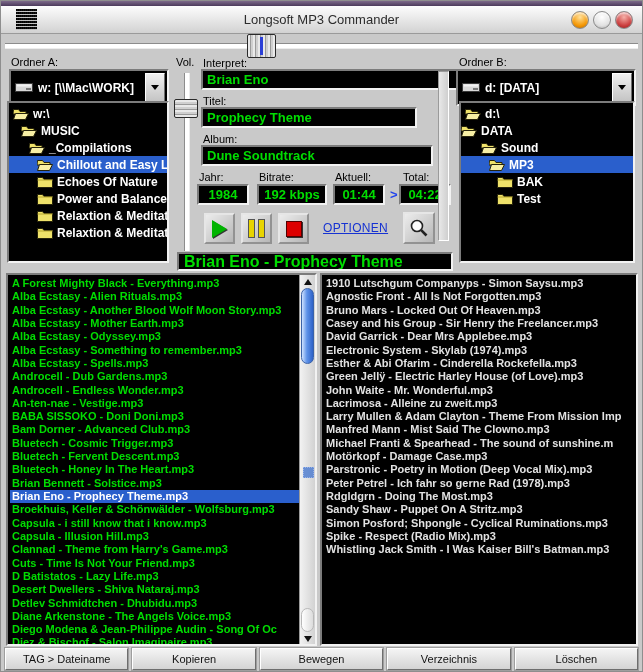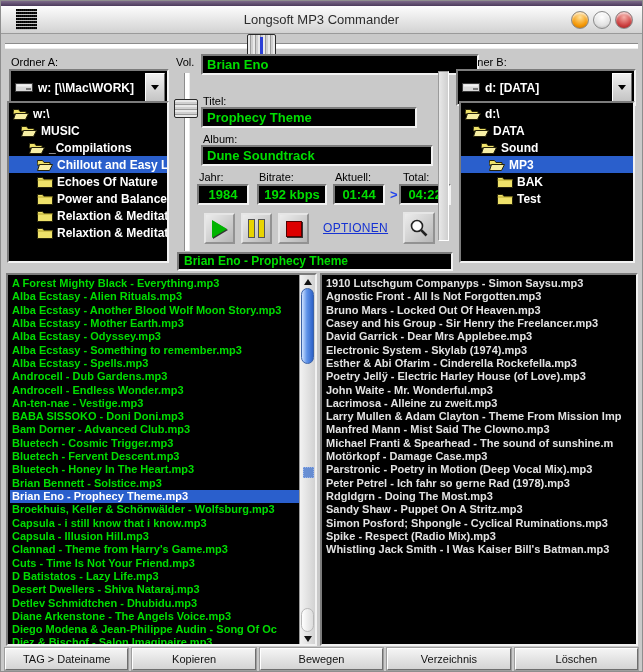--- a/index.html
+++ b/index.html
@@ -42,21 +42,21 @@
   
   .field{position:absolute;height:21px;color:var(--list-text-green,#00dd00);font-size:13px;font-weight:bold;line-height:17px;padding-left:4px;white-space:nowrap;overflow:hidden;}
   .sep{position:absolute;color:#2244ee;font-size:13px;font-weight:bold;}
   
   .tbtn{position:absolute;width:31px;height:31px;background:linear-gradient(135deg,#ececec,#b6b6b6);border:2px outset #e6e6e6;box-sizing:border-box;display:flex;align-items:center;justify-content:center;}
   .i-play{width:0;height:0;border-left:15px solid var(--play-green,#00b400);border-top:9px solid transparent;border-bottom:9px solid transparent;filter:drop-shadow(1px 1px 0 #333);}
   .i-pause{display:flex;gap:3px;}
   .i-pause span{display:block;width:5px;height:17px;background:var(--pause-yellow,#e8d400);border:1px solid #555;}
   .i-stop{width:14px;height:14px;background:var(--stop-red,#dd0000);border:1px solid #550000;box-shadow:1px 1px 0 #333;}
   .optionen{position:absolute;font-size:12px;color:var(--link-blue,#1632d2);text-decoration:underline;letter-spacing:.3px;}
-  .nowplaying{position:absolute;color:var(--list-text-green,#00dd00);font-size:12px;font-weight:bold;line-height:15px;padding-left:5px;white-space:nowrap;overflow:hidden;}
+  .nowplaying{position:absolute;color:var(--list-text-green,#00dd00);font-size:16px;font-weight:bold;line-height:15px;padding-left:5px;white-space:nowrap;overflow:hidden;}
   
   .listpanel{position:absolute;top:272px;height:373px;}
   .filelist{position:absolute;left:0;top:0;bottom:0;overflow:hidden;padding:2px 0 0 2px;}
   .file-row{height:13.32px;line-height:13.3px;font-size:11px;font-weight:bold;white-space:nowrap;overflow:hidden;padding-left:2px;}
   .green .file-row{color:var(--list-text-green,#00dd00);}
   .white .file-row{color:#e2e2e2;}
   .file-row.selected{background:var(--selection-blue,#2a5fcc);color:#fff;}
   
   .sb{position:absolute;right:0;top:0;bottom:0;width:15px;background:linear-gradient(90deg,#f2f2f2,#d2d2d2);border-left:1px solid #9a9a9a;}
   .sb-up{position:absolute;top:1px;left:0;right:0;height:11px;display:flex;align-items:center;justify-content:center;}
@@ -188,21 +188,21 @@
         </svg>
         <span>Relaxtion &amp; Meditation CD</span>
       </div>
     </div>
 
   <div class="lbl" style="left:175px;top:55px;">Vol.</div>
   <div class="vtrack" style="left:183px;top:72px;height:178px;"></div>
   <div class="vhandle" style="left:173px;top:98px;"></div>
 
   <div class="lbl" style="left:202px;top:56px;">Interpret:</div>
-  <div class="field sunken" style="left:200px;top:53px;width:278px;">Brian Eno</div>
+  <div class="field sunken" style="left:200px;top:68px;width:278px;">Brian Eno</div>
   <div class="lbl" style="left:202px;top:94px;">Titel:</div>
   <div class="field sunken" style="left:200px;top:106px;width:216px;">Prophecy Theme</div>
   <div class="lbl" style="left:202px;top:132px;">Album:</div>
   <div class="field sunken" style="left:200px;top:144px;width:232px;">Dune Soundtrack</div>
 
   <div class="lbl" style="left:198px;top:170px;">Jahr:</div>
   <div class="field sunken" style="left:196px;top:183px;width:52px;text-align:center;padding-left:0;">1984</div>
   <div class="lbl" style="left:258px;top:170px;">Bitrate:</div>
   <div class="field sunken" style="left:256px;top:183px;width:70px;text-align:center;padding-left:0;">192 kbps</div>
   <div class="lbl" style="left:334px;top:170px;">Aktuell:</div>
@@ -247,21 +247,21 @@
   <div class="tree sunken" style="left:458px;top:100px;width:176px;height:162px;">
 
       <div class="tree-row open" style="padding-left: 4px;">
         <svg class="ic-open" width="16" height="13">
           <use href="#f-open"></use>
         </svg>
 
         <span>d:\</span>
       </div>
 
-      <div class="tree-row open" style="padding-left: 12px;">
+      <div class="tree-row open" style="">
         <svg class="ic-open" width="16" height="13">
           <use href="#f-open"></use>
         </svg>
 
         <span>DATA</span>
       </div>
 
       <div class="tree-row open" style="padding-left: 20px;">
         <svg class="ic-open" width="16" height="13">
           <use href="#f-open"></use>
@@ -377,21 +377,21 @@
         <div class="file-row"><span>Bruno Mars - Locked Out Of Heaven.mp3</span></div>
 
         <div class="file-row"><span>Casey and his Group - Sir Henry the Freelancer.mp3</span></div>
 
         <div class="file-row"><span>David Garrick - Dear Mrs Applebee.mp3</span></div>
 
         <div class="file-row"><span>Electronic System - Skylab (1974).mp3</span></div>
 
         <div class="file-row"><span>Esther &amp; Abi Ofarim - Cinderella Rockefella.mp3</span></div>
 
-        <div class="file-row"><span>Poetry Jellÿ - Electric Harley House (of Love).mp3</span></div>
+        <div class="file-row"><span>Green Jellÿ - Electric Harley House (of Love).mp3</span></div>
 
         <div class="file-row"><span>John Waite - Mr. Wonderful.mp3</span></div>
 
         <div class="file-row"><span>Lacrimosa - Alleine zu zweit.mp3</span></div>
 
         <div class="file-row"><span>Larry Mullen &amp; Adam Clayton - Theme From Mission Imp</span></div>
 
         <div class="file-row"><span>Manfred Mann - Mist Said The Clowno.mp3</span></div>
 
         <div class="file-row"><span>Michael Franti &amp; Spearhead - The sound of sunshine.m</span></div>

